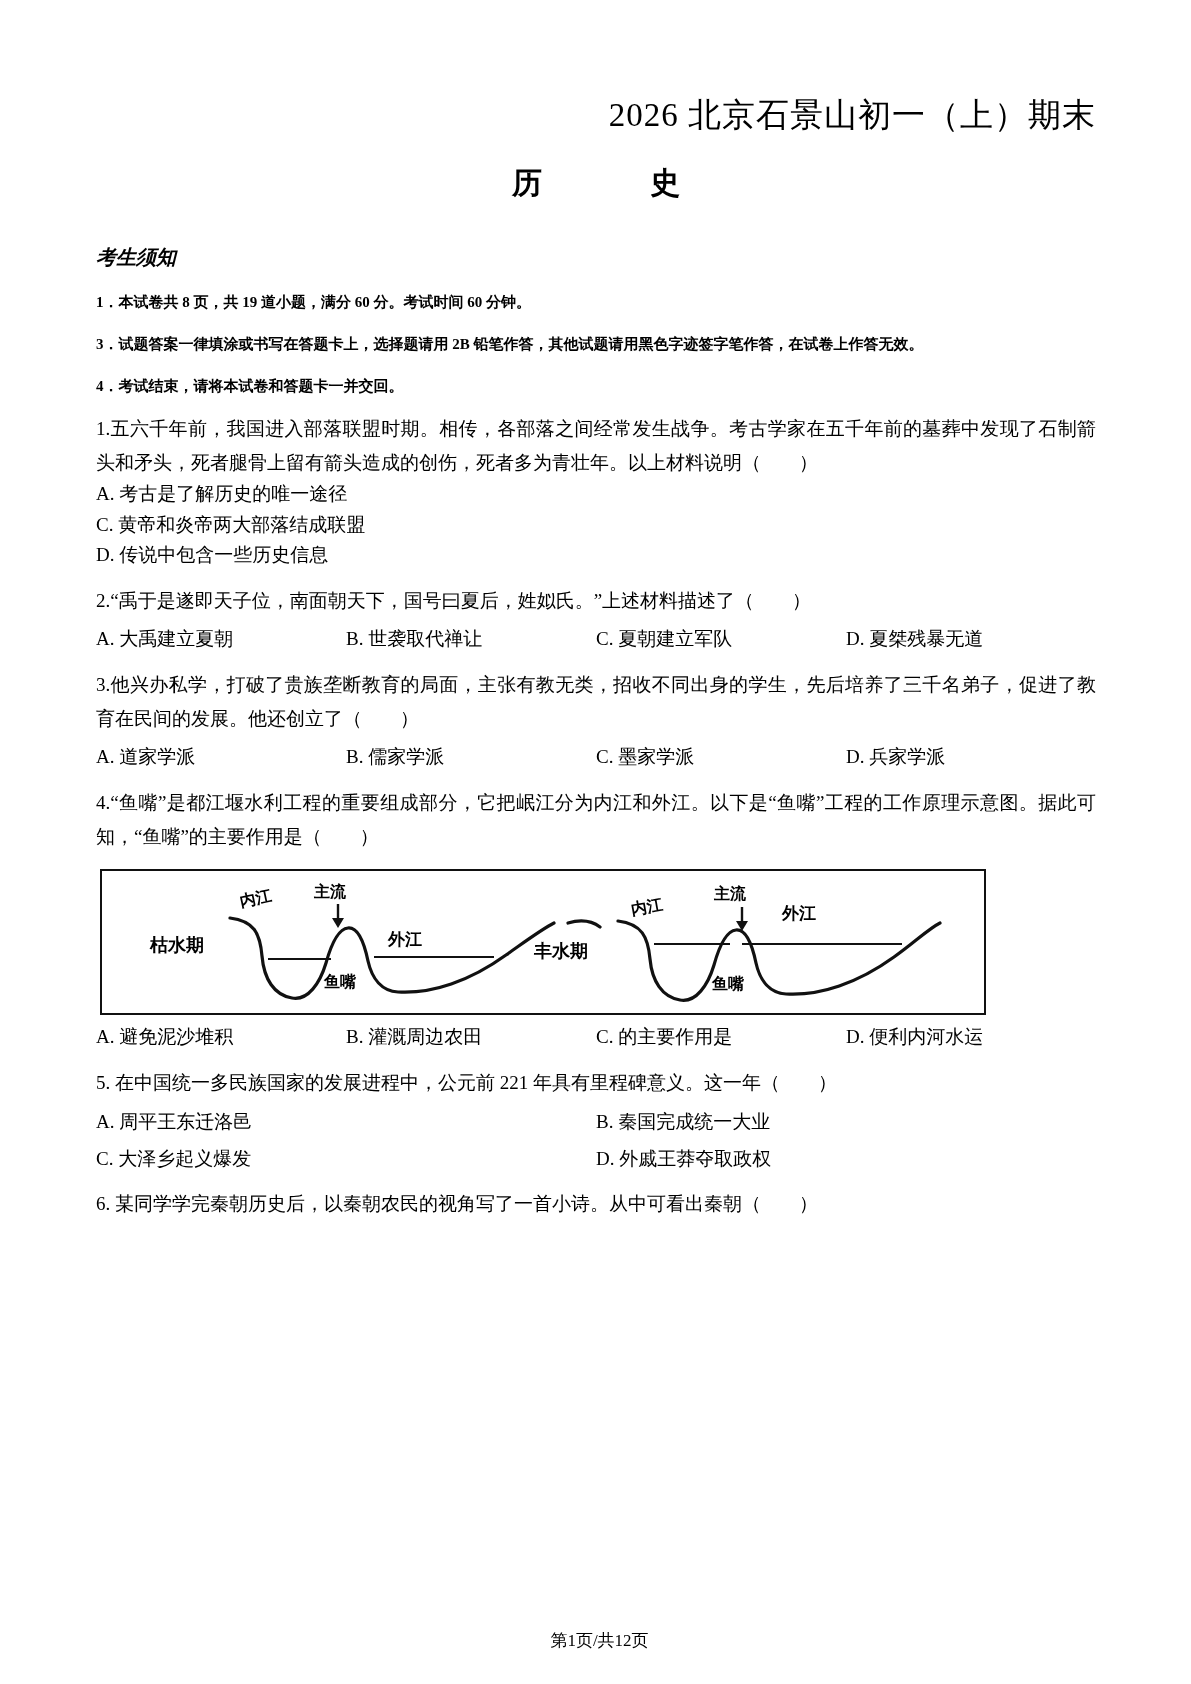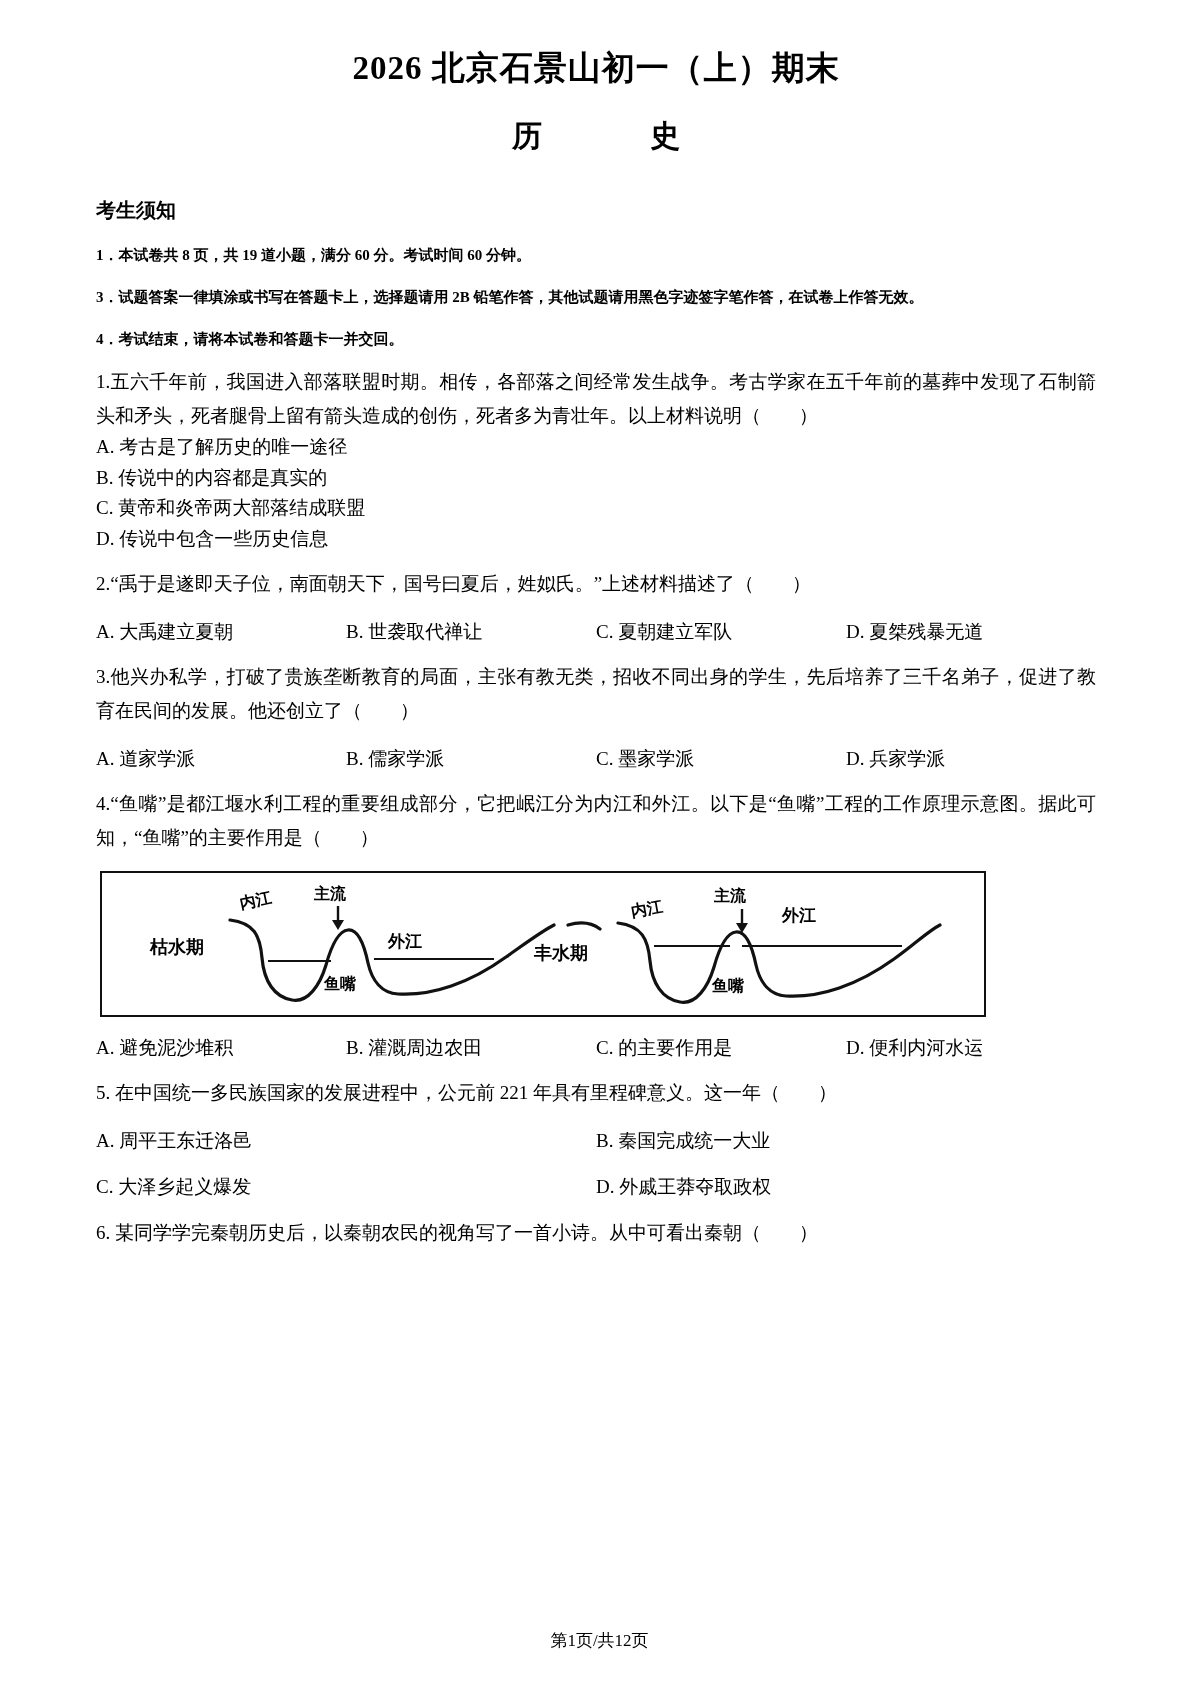--- a/index.html
+++ b/index.html
@@ -18,40 +18,41 @@
     box-sizing: border-box;
     overflow: hidden;
   }
   .content {
     position: absolute;
     left: 96px;
     top: 0;
     width: 1000px;
   }
   .doc-title {
-    text-align: center;
+    text-align: right;
     font-size: 33px;
-    font-weight: bold;
+    font-weight: normal;
     letter-spacing: 1px;
-    margin-top: 47px;
+    margin-top: 94px;
     line-height: 1.3;
   }
   .doc-subject {
     text-align: center;
     font-size: 30px;
     font-weight: bold;
     margin-top: 26px;
     letter-spacing: 16px;
     padding-left: 16px;
   }
   .notice-head {
     font-size: 20px;
     font-weight: bold;
     margin-top: 38px;
     line-height: 1.5;
+    font-style: italic;
   }
   .notice-item {
     font-size: 15px;
     font-weight: bold;
     margin-top: 18px;
     line-height: 1.62;
     text-align: justify;
   }
   .section-head {
     font-size: 21px;
@@ -61,21 +62,21 @@
     text-align: justify;
   }
   .q-stem {
     font-size: 19px;
     margin-top: 13px;
     line-height: 1.78;
     text-align: justify;
   }
   .opt-line {
     font-size: 19px;
-    margin-top: 16px;
+    margin-top: 7px;
     line-height: 1.6;
     display: flex;
   }
   .opt-line .opt {
     display: inline-block;
   }
   
   .opts-4 .opt { width: 25%; }
   
   .opts-2 .opt { width: 50%; }
@@ -119,21 +120,20 @@
 
     <div class="notice-head">考生须知</div>
     <div class="notice-item">1．本试卷共 8 页，共 19 道小题，满分 60 分。考试时间 60 分钟。</div>
     <div class="notice-item">3．试题答案一律填涂或书写在答题卡上，选择题请用 2B 铅笔作答，其他试题请用黑色字迹签字笔作答，在试卷上作答无效。</div>
     <div class="notice-item">4．考试结束，请将本试卷和答题卡一并交回。</div>
 
 
     <div>
       <div class="q-stem">1.五六千年前，我国进入部落联盟时期。相传，各部落之间经常发生战争。考古学家在五千年前的墓葬中发现了石制箭头和矛头，死者腿骨上留有箭头造成的创伤，死者多为青壮年。以上材料说明（　　）</div>
       <div class="opt-block">A. 考古是了解历史的唯一途径</div>
-      <div class="opt-block">B. 传说中的内容都是真实的</div>
       <div class="opt-block">C. 黄帝和炎帝两大部落结成联盟</div>
       <div class="opt-block">D. 传说中包含一些历史信息</div>
     </div>
 
     <div>
       <div class="q-stem">2.“禹于是遂即天子位，南面朝天下，国号曰夏后，姓姒氏。”上述材料描述了（　　）</div>
       <div class="opt-line opts-4">
         <span class="opt">A. 大禹建立夏朝</span>
         <span class="opt">B. 世袭取代禅让</span>
         <span class="opt">C. 夏朝建立军队</span>

